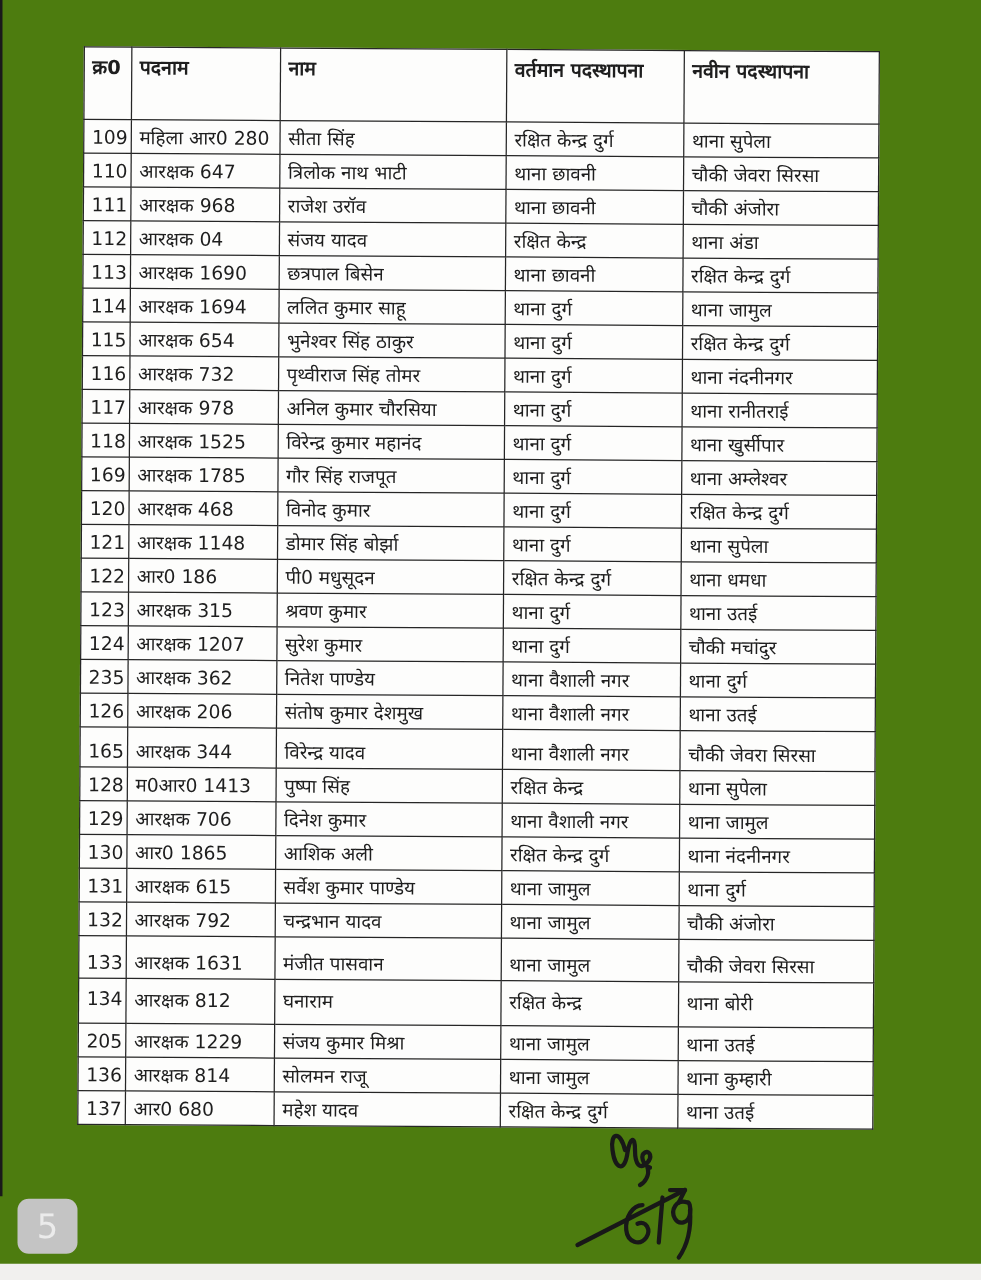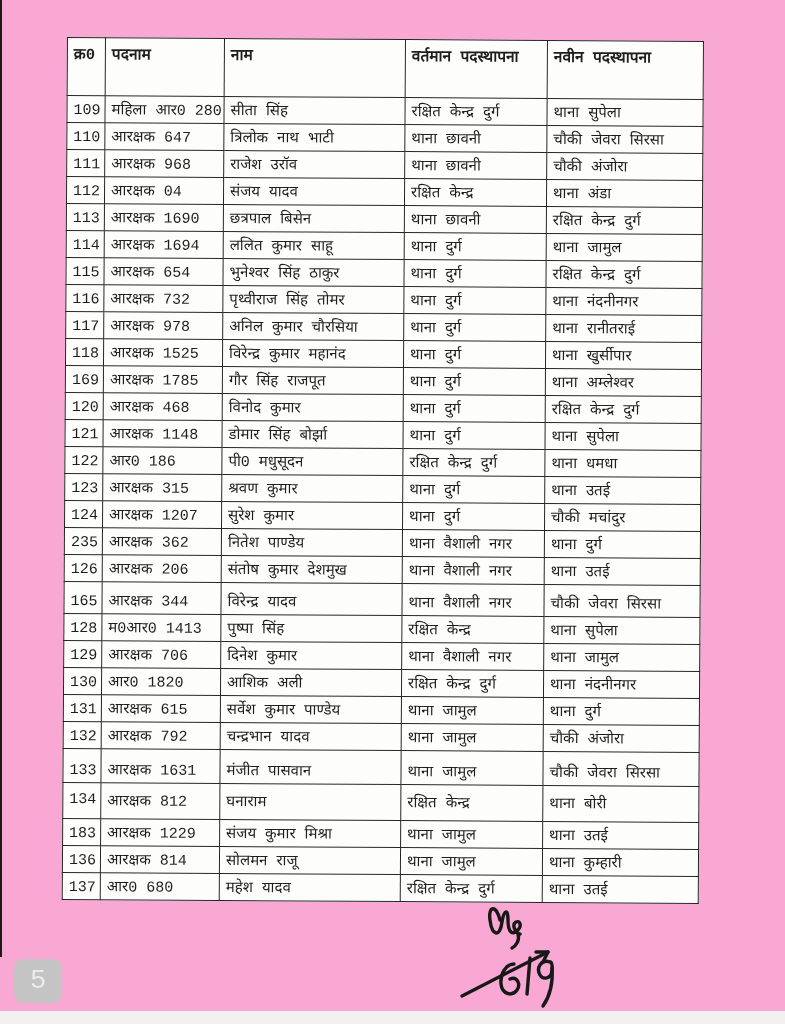--- a/index.html
+++ b/index.html
@@ -5,22 +5,21 @@
   * { margin: 0; padding: 0; box-sizing: border-box; }
   html, body {
     width: 785px; height: 1024px;
     font-family: "DejaVu Sans", "Liberation Sans", sans-serif;
     background: #fdfdfc;
     overflow: hidden;
     position: relative;
   }
   .scan-page {
     position: absolute; inset: 0;
-    background: #f9a8d4;
-    font-family: Liberation Mono, monospace;
+    background: #4d7c0f;
   }
   
   .edge-line {
     position: absolute; left: 0; top: 0;
     width: 2px; height: 957px;
     background: #1a1a1a;
   }
   .bottom-strip {
     position: absolute; left: 0; bottom: 0;
     width: 785px; height: 13px;
@@ -264,21 +263,21 @@
           </tr>
           <tr>
             <td>129</td>
             <td>आरक्षक 706</td>
             <td>दिनेश कुमार</td>
             <td>थाना वैशाली नगर</td>
             <td>थाना जामुल</td>
           </tr>
           <tr>
             <td>130</td>
-            <td>आर0 1820</td>
+            <td>आर0 1865</td>
             <td>आशिक अली</td>
             <td>रक्षित केन्द्र दुर्ग</td>
             <td>थाना नंदनीनगर</td>
           </tr>
           <tr>
             <td>131</td>
             <td>आरक्षक 615</td>
             <td>सर्वेश कुमार पाण्डेय</td>
             <td>थाना जामुल</td>
             <td>थाना दुर्ग</td>
@@ -298,21 +297,21 @@
             <td>चौकी जेवरा सिरसा</td>
           </tr>
           <tr class="h36">
             <td>134</td>
             <td>आरक्षक 812</td>
             <td>घनाराम</td>
             <td>रक्षित केन्द्र</td>
             <td>थाना बोरी</td>
           </tr>
           <tr>
-            <td>183</td>
+            <td>205</td>
             <td>आरक्षक 1229</td>
             <td>संजय कुमार मिश्रा</td>
             <td>थाना जामुल</td>
             <td>थाना उतई</td>
           </tr>
           <tr>
             <td>136</td>
             <td>आरक्षक 814</td>
             <td>सोलमन राजू</td>
             <td>थाना जामुल</td>

